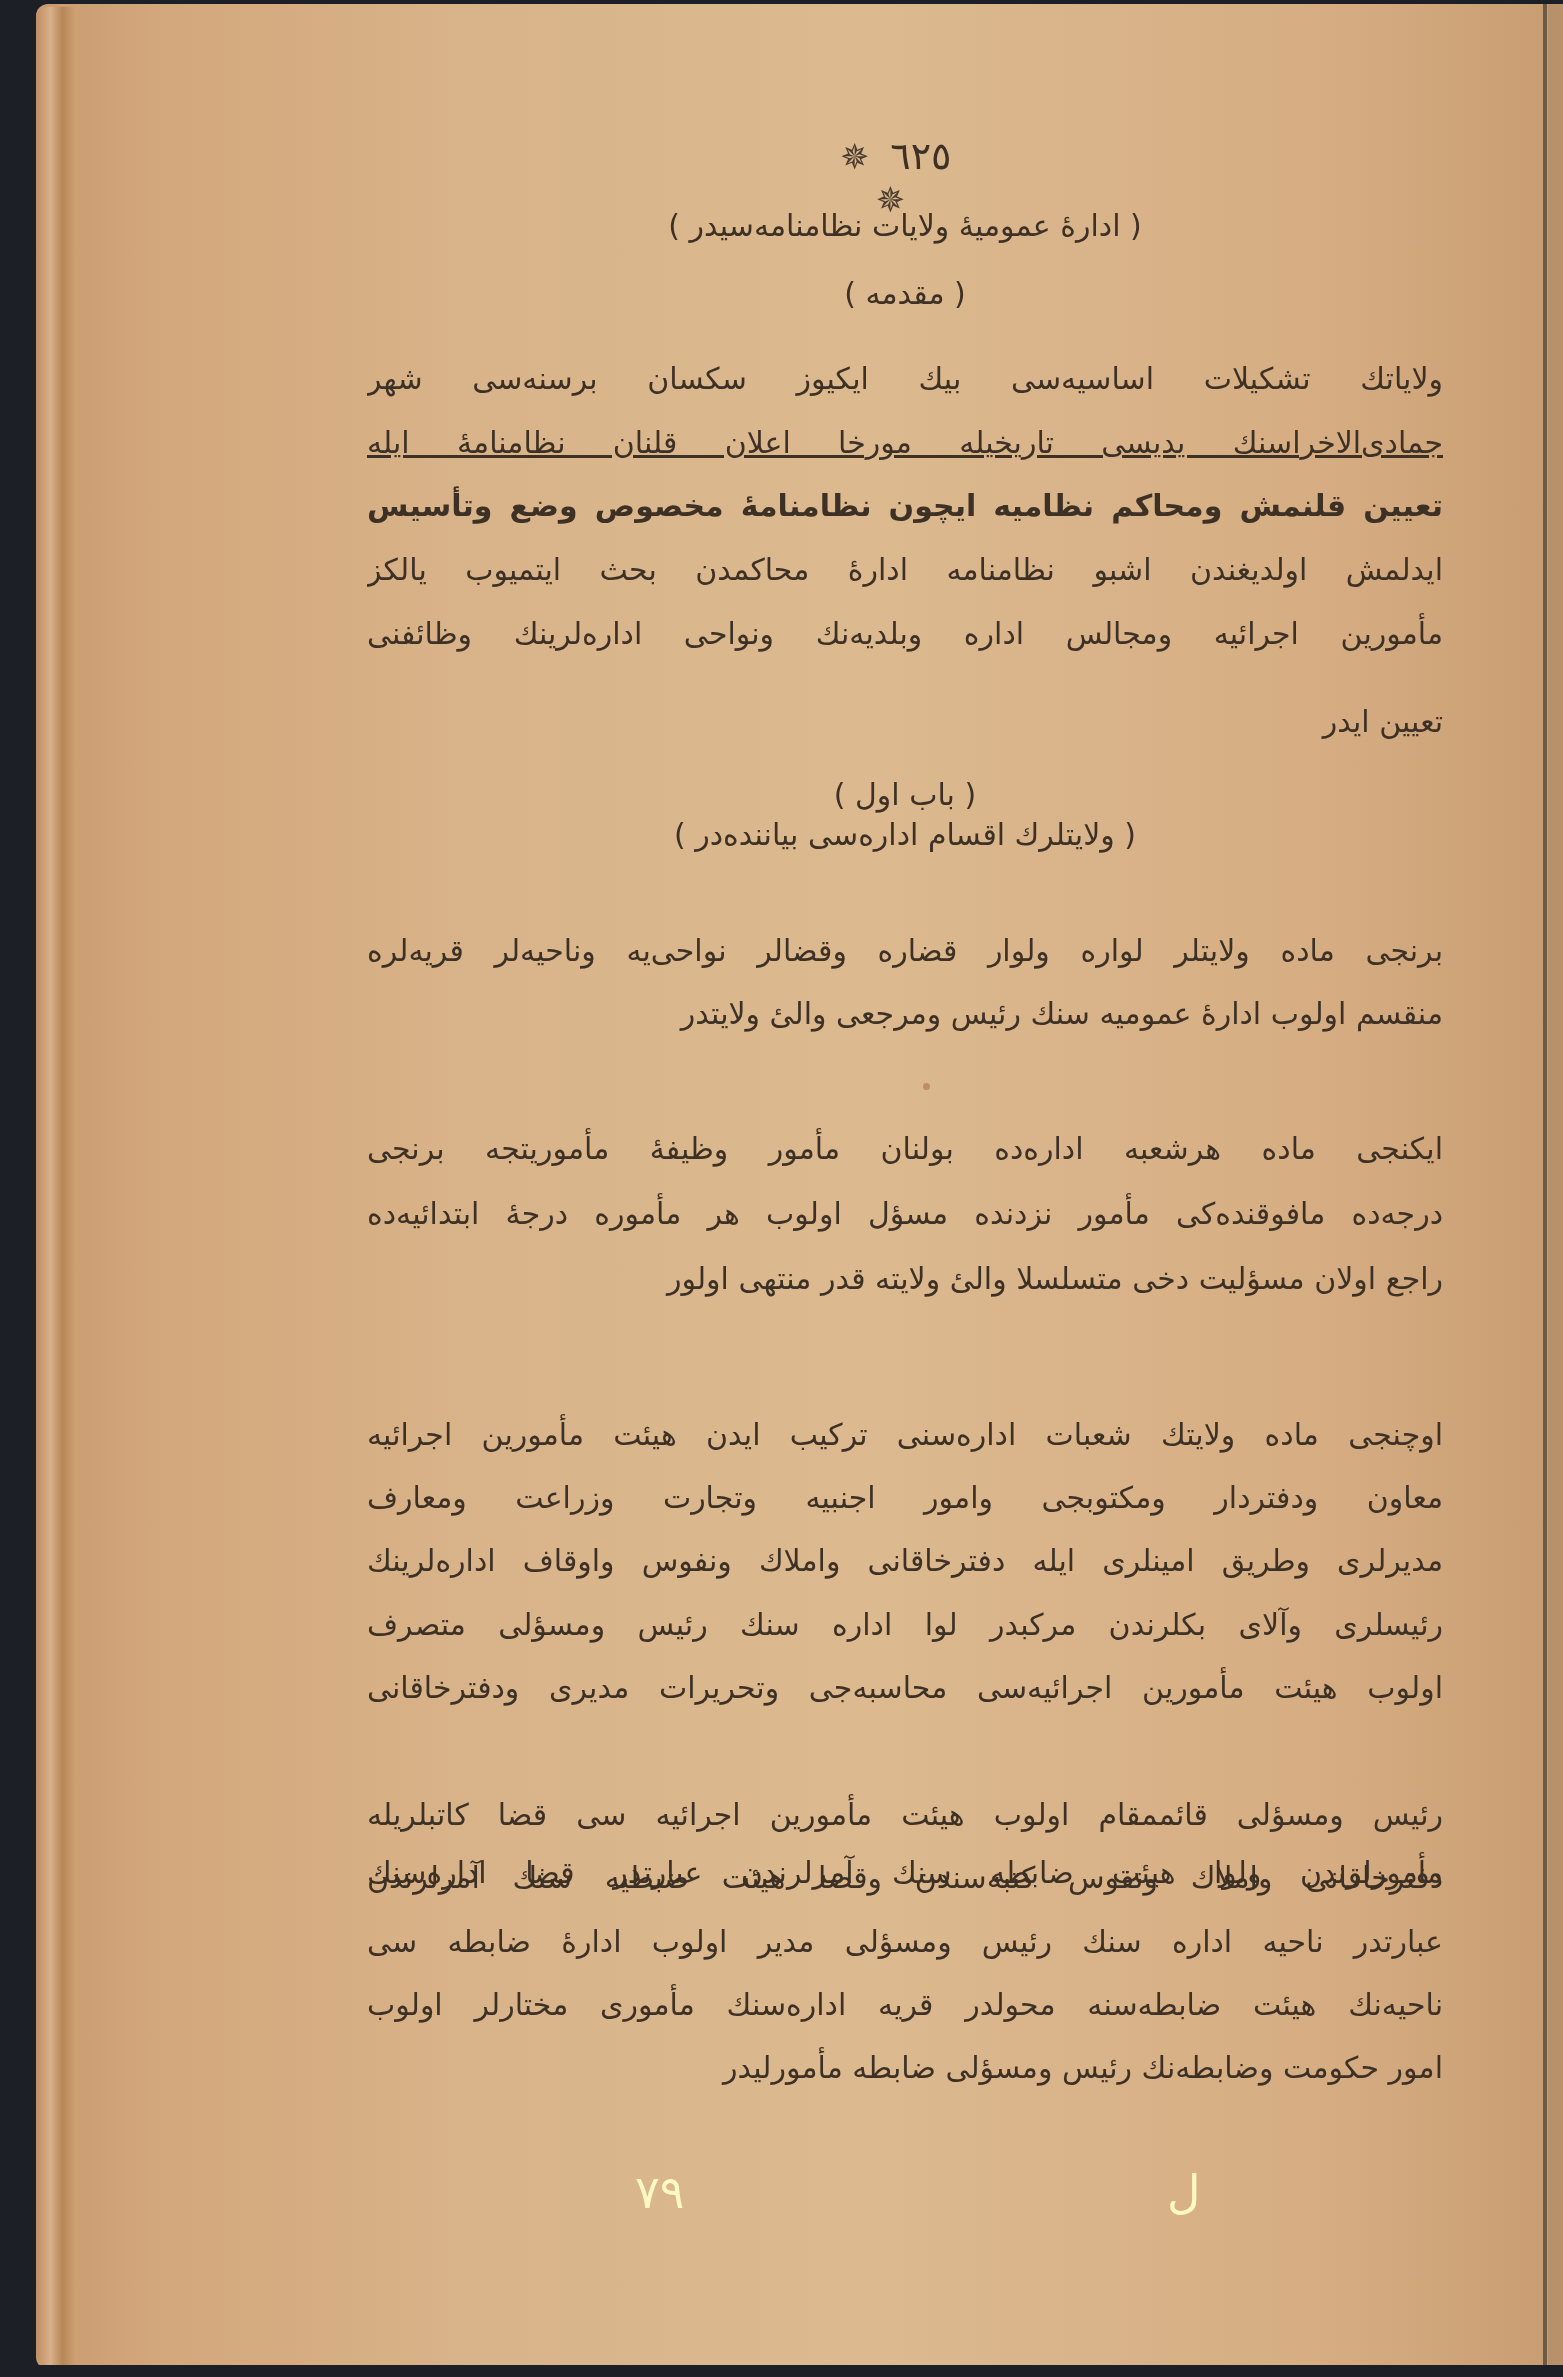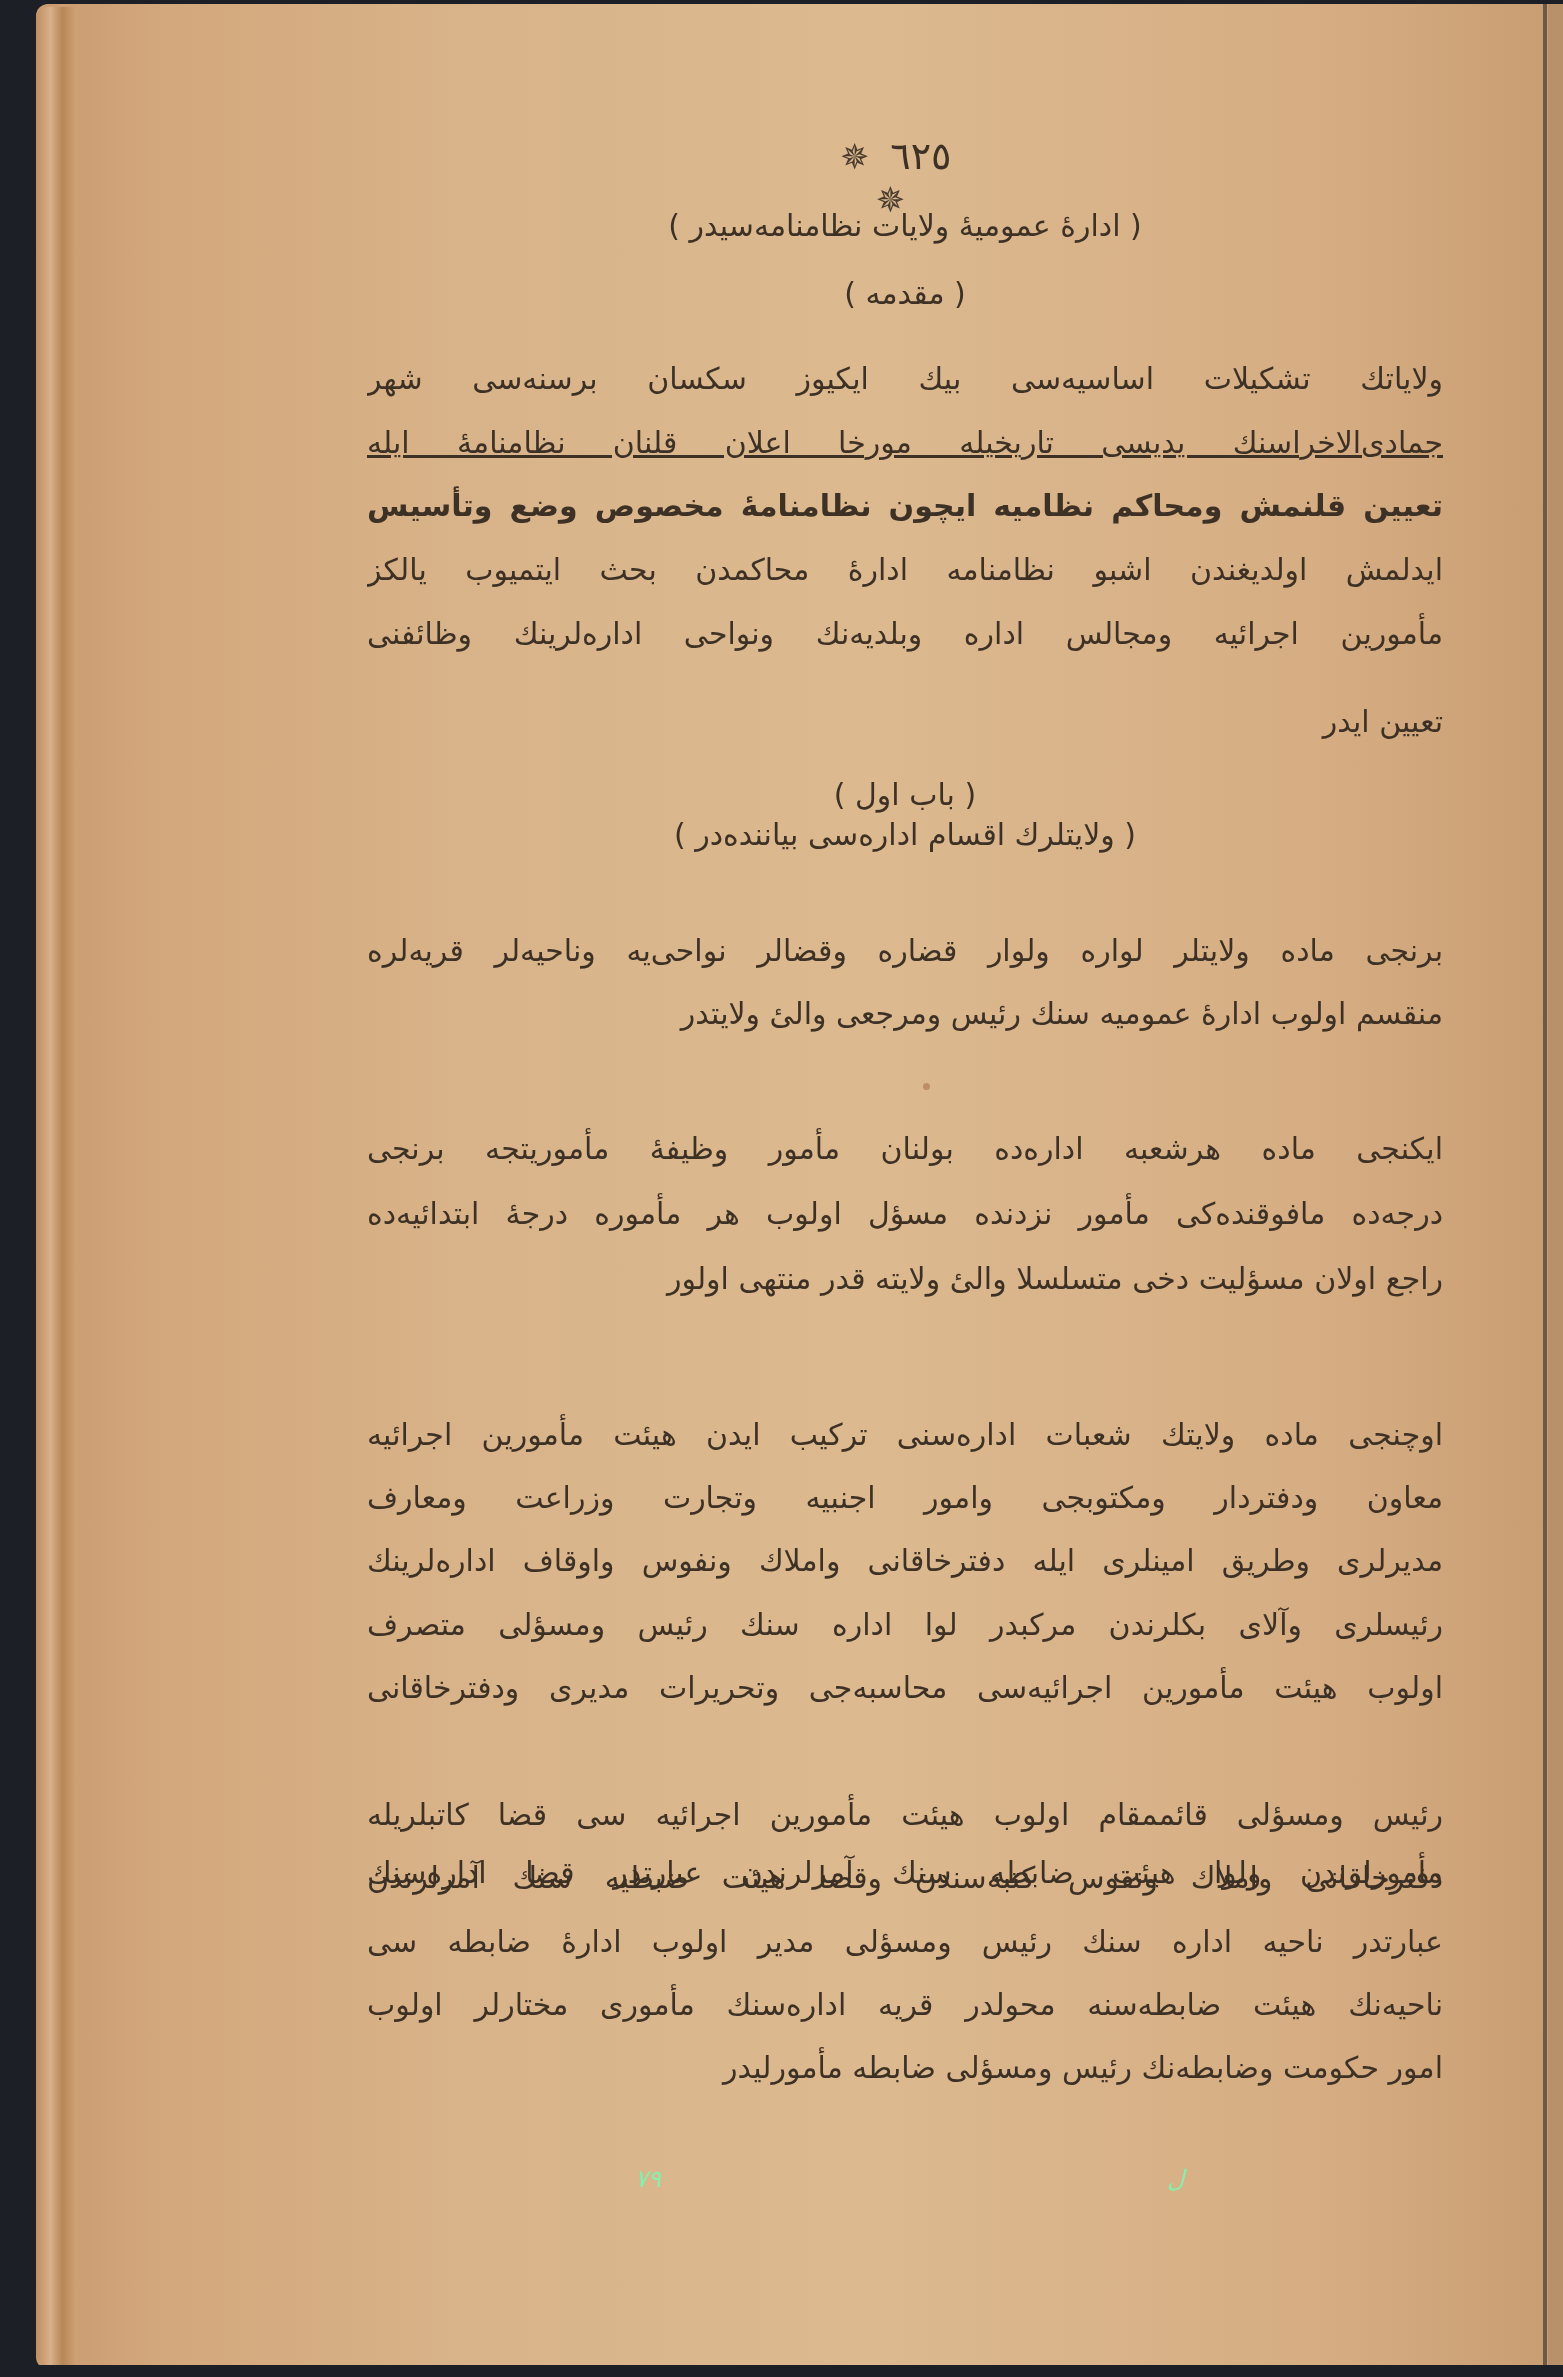--- a/index.html
+++ b/index.html
@@ -40,23 +40,22 @@
     text-align: justify; text-align-last: justify;
   }
   .center { text-align: center !important; text-align-last: center !important; }
   .start { text-align: right !important; text-align-last: right !important; }
   .page-num-top {
     position: absolute; left: 804px; top: 134px; width: 173px; text-align: center;
     font-size: 38px; color: #3d3126; font-family: Liberation Sans, sans-serif;
   }
   .orn { display:inline-block; font-size: 35px; color:#4a3c2e; margin: 0 10.4px; }
   .footer-num {
-    position: absolute; top: 2165px; font-size: 24px; color: #86efac;
+    position: absolute; top: 2165px; font-size: 46px; color: #fef9c3;
     font-family: "DejaVu Sans", sans-serif;
-    font-style: italic;
   }
   .stain { position:absolute; width:7px; height:7px; border-radius:50%; background:#b07a55; opacity:.7; }
 </style>
 </head>
 <body>
 
 <div class="page"></div>
 <div class="page-edge-left"></div>
 <div class="gutter-right"></div>
 <div class="strip-right"></div>

